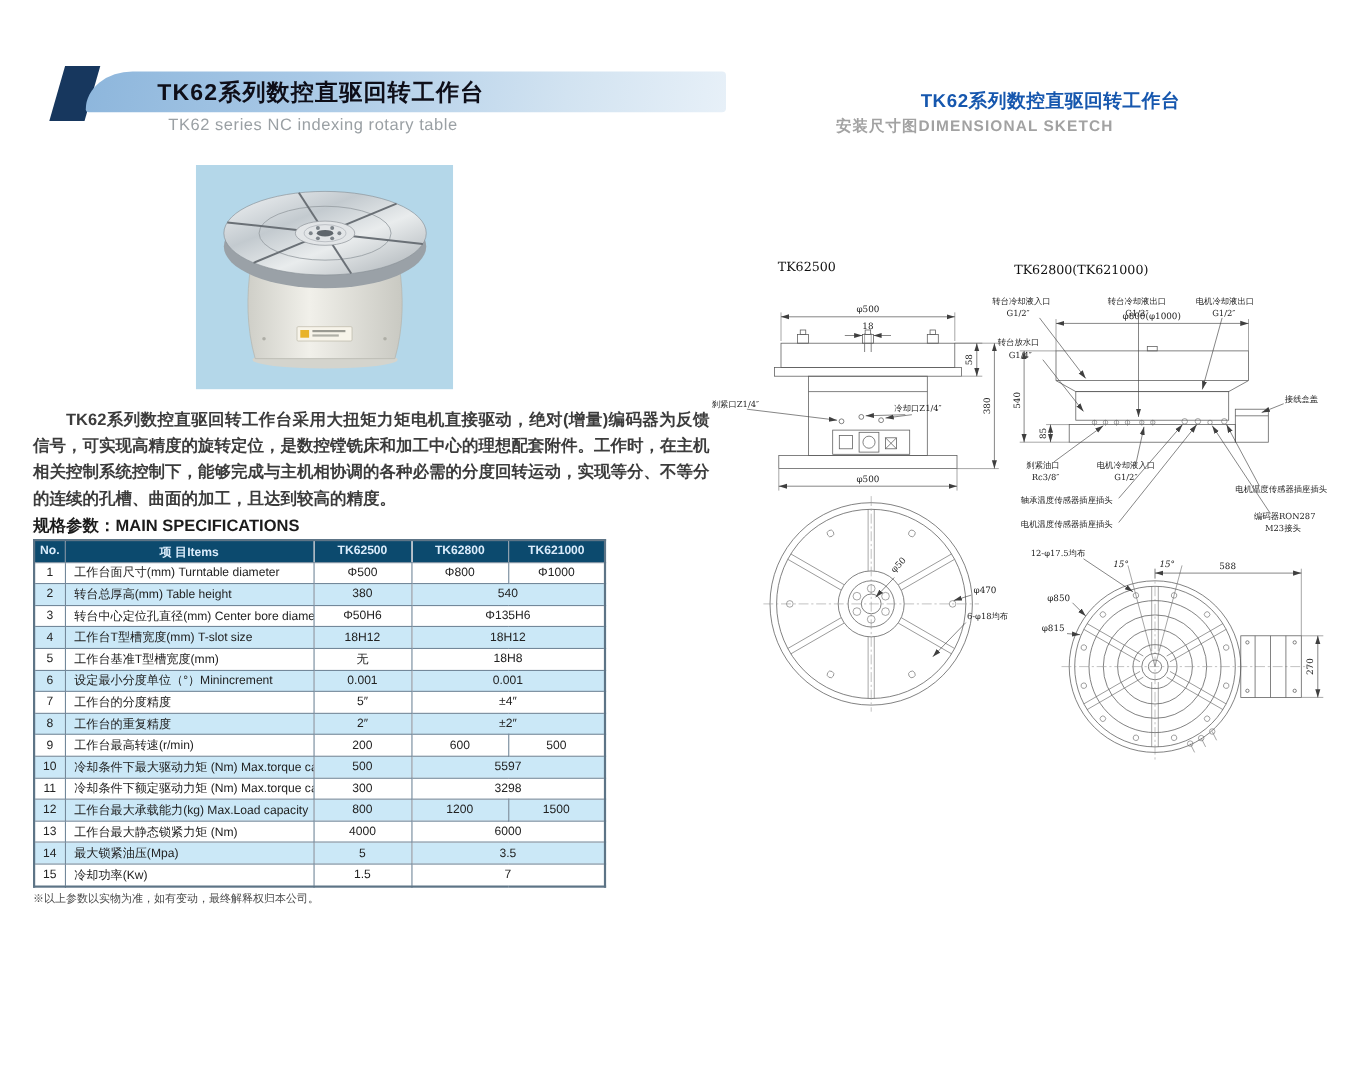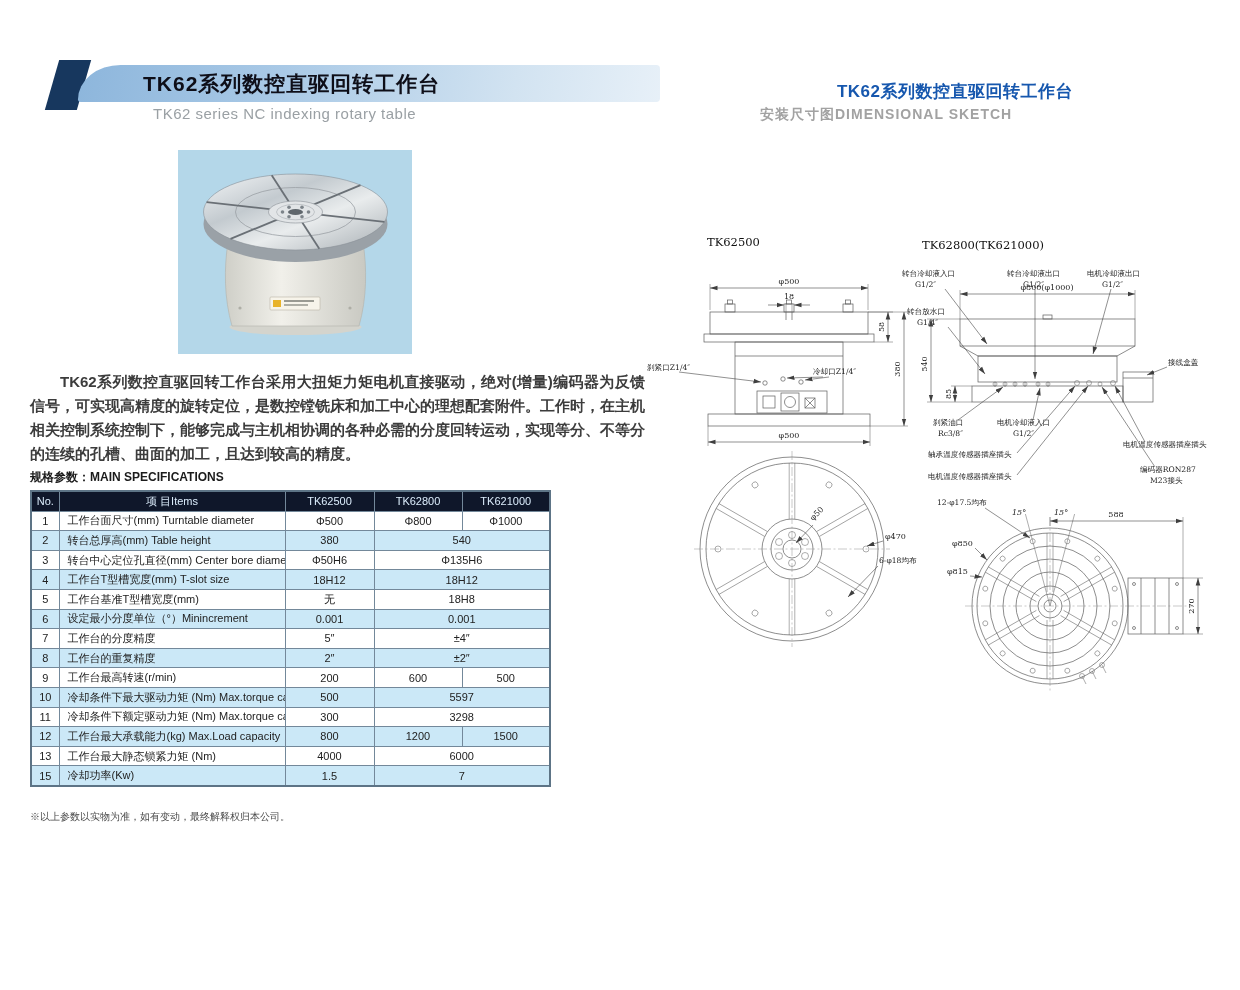--- a/index.html
+++ b/index.html
@@ -21,27 +21,27 @@
   .r-title { left:760px; top:56px; width:390px; text-align:center; font-size:17px;
              font-weight:bold; color:#1657ae; letter-spacing:0.5px; }
   .r-sub { left:760px; top:82px; width:390px; text-align:left; font-size:14px;
            font-weight:bold; color:#a2a2a2; letter-spacing:1px; }
 
   .photo { left:178px; top:126px; width:234px; height:204px; }
 
   .intro { left:30px; top:346px; width:615px; font-size:15px; line-height:1.6;
            color:#3c3c3c; text-indent:2em; text-align:justify;font-weight:bold; }
 
-  .specs-h { left:30px; top:445px; font-size:12px; font-weight:bold; color:#1b1b1b; }
+  .specs-h { left:30px; top:445px; font-size:15px; font-weight:bold; color:#1b1b1b; }
 
   table.spec { position:absolute; left:30px; top:466px; width:519px; border-collapse:collapse;
                table-layout:fixed; font-size:11px; color:#222; }
   table.spec td, table.spec th { border:1px solid #73889a; height:18.6px; padding:0 4px;
                text-align:center; overflow:hidden; white-space:nowrap; }
-  table.spec th { background:#0f172a; color:#dcedfc; font-weight:normal; }
+  table.spec th { background:#0c4a6e; color:#dcedfc; font-weight:bold; }
   table.spec td.item { text-align:left; padding-left:8px; }
   table.spec tbody tr:nth-child(even) td { background:#cbe8f7; }
   table.spec { border:2px solid #5d7486; }
 
   .footnote { left:30px; top:786px; font-size:10px; color:#4a4a4a; }
 
   .sketch { left:645px; top:200px; }
   .dl  { stroke:#5c5c5c; stroke-width:0.7; fill:none; }
   .dl2 { stroke:#6a6a6a; stroke-width:0.55; fill:none; }
   .dim { stroke:#474747; stroke-width:0.6; fill:none; }
@@ -201,20 +201,26 @@
           <td>1200</td>
           <td>1500</td>
         </tr>
       <tr>
           <td>13</td>
           <td class="item">工作台最大静态锁紧力矩 (Nm)</td>
           <td>4000</td>
           <td colspan="2">6000</td>
         </tr>
       <tr>
+          <td>14</td>
+          <td class="item">最大锁紧油压(Mpa)</td>
+          <td>5</td>
+          <td colspan="2">3.5</td>
+        </tr>
+      <tr>
           <td>15</td>
           <td class="item">冷却功率(Kw)</td>
           <td>1.5</td>
           <td colspan="2">7</td>
         </tr>
     </tbody>
   </table>
 
   <div class="abs footnote">※以上参数以实物为准，如有变动，最终解释权归本公司。</div>
 

